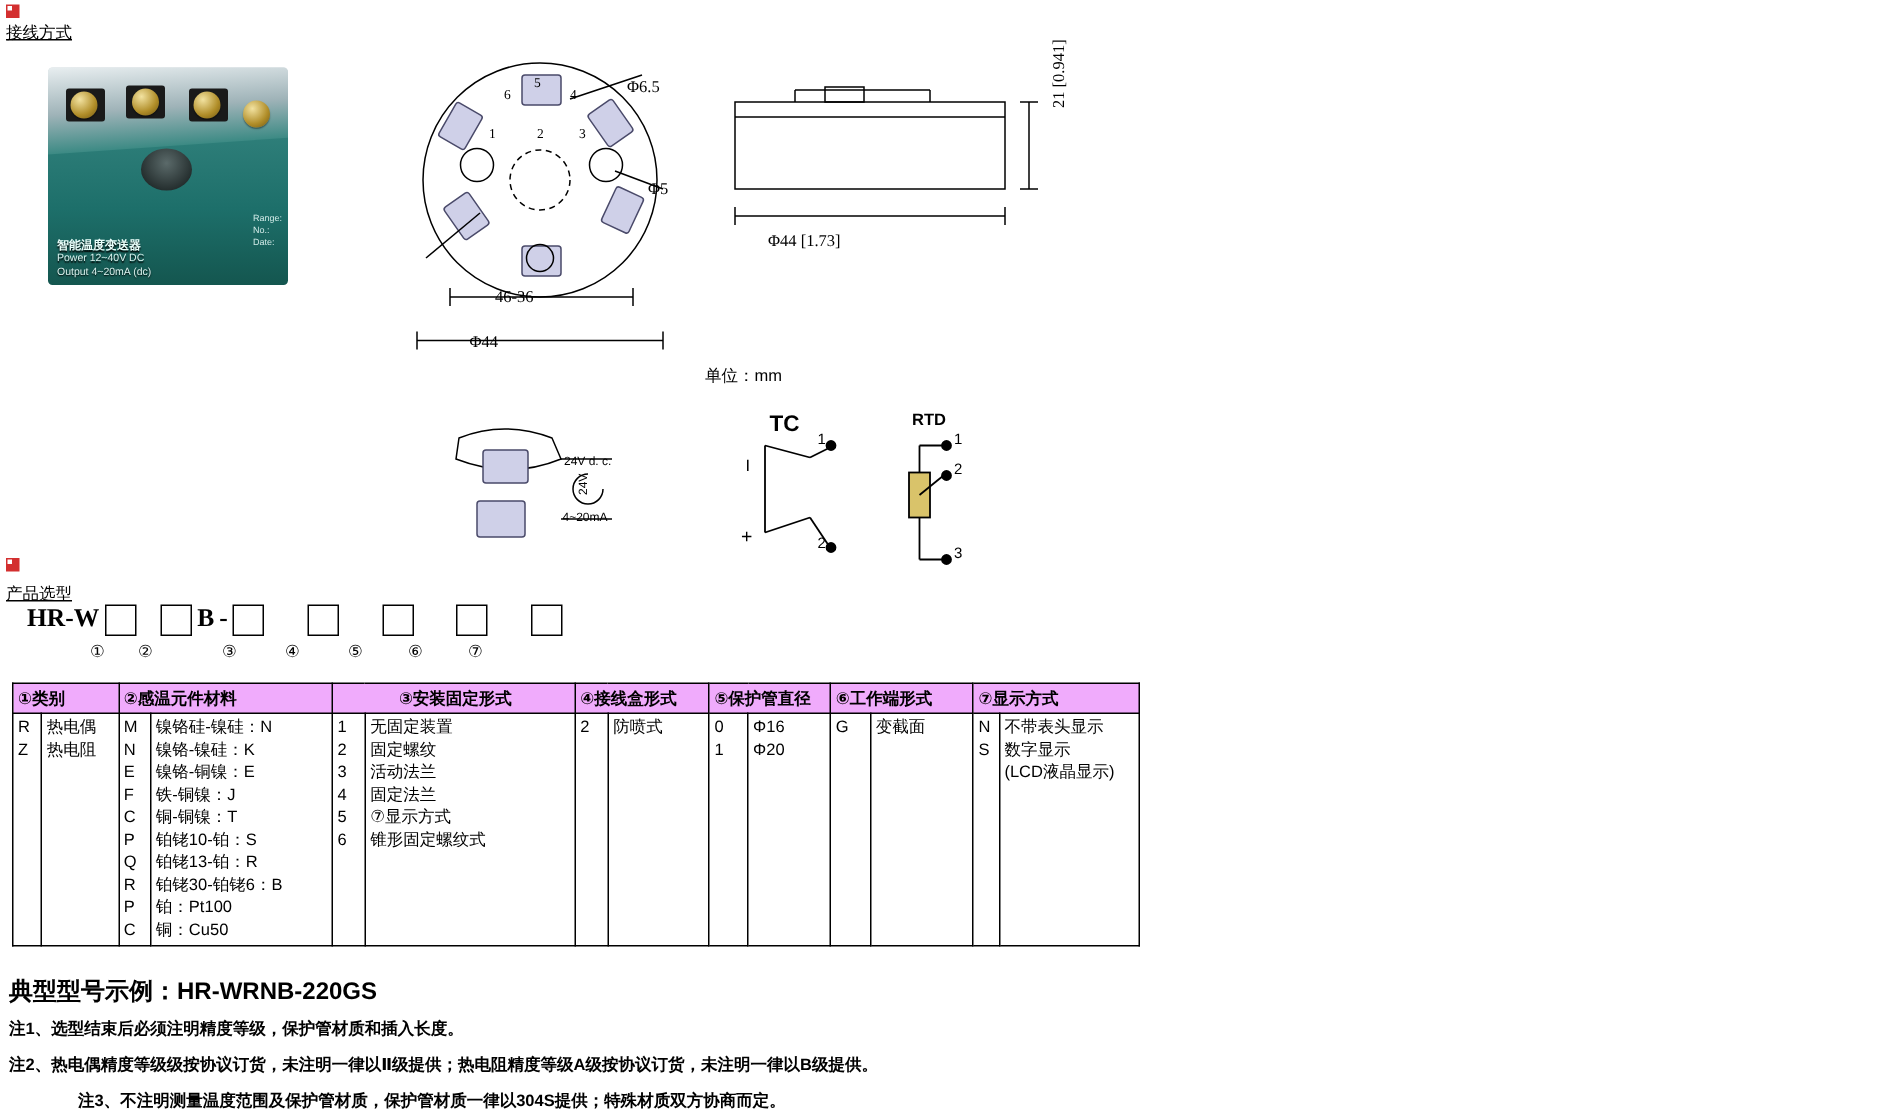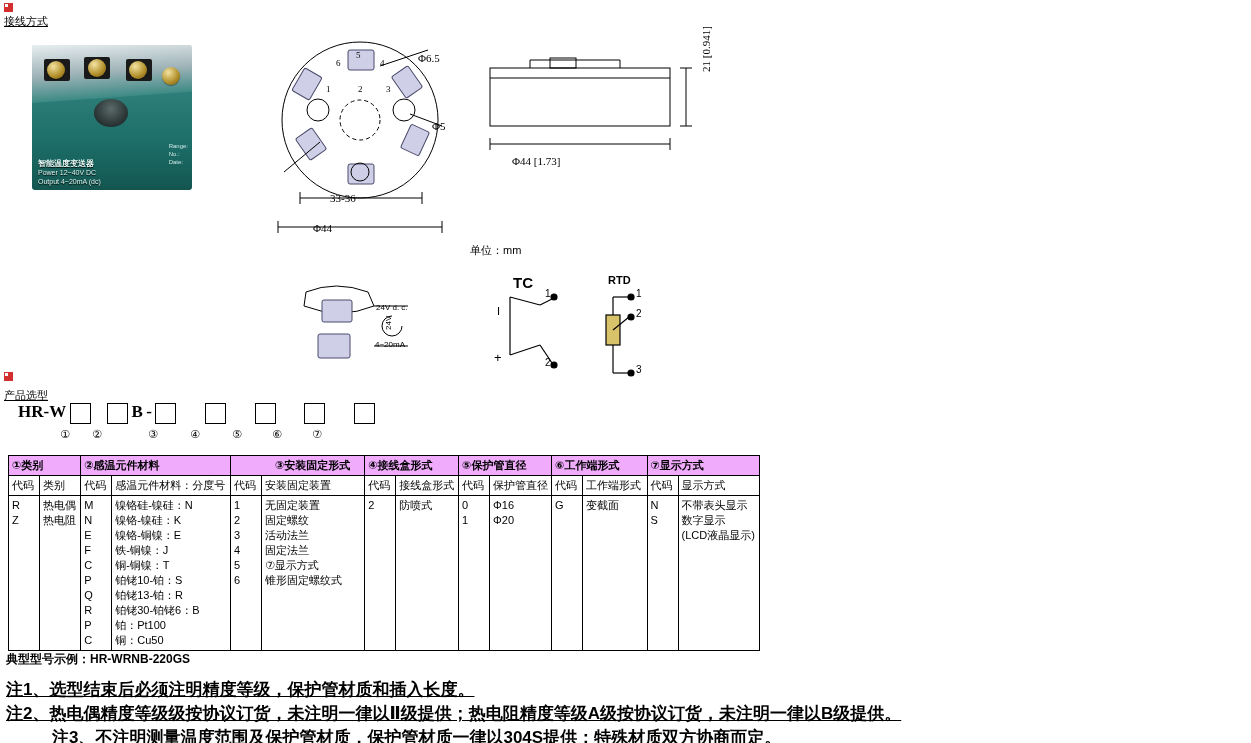--- a/index.html
+++ b/index.html
@@ -91,22 +91,22 @@
     position:absolute;left:8px;top:455px;border-collapse:collapse;width:752px;
     font-size:11px;
   }
   table.spec td,table.spec th{
     border:1px solid #000;vertical-align:top;padding:2px 3px;font-weight:normal;text-align:left;
   }
   table.spec tr.hdr td{background:#f0abfc;font-weight:bold;white-space:nowrap;}
   table.spec tr.sub td{white-space:nowrap;}
   .lines div{line-height:15px;white-space:nowrap;}
 
-  #example{position:absolute;left:6px;top:651px;font-weight:bold;font-size:12px;}
-  .note{position:absolute;left:6px;font-weight:bold;font-size:17px;text-decoration:underline;}
+  #example{position:absolute;left:6px;top:651px;font-weight:bold;font-size:16px;}
+  .note{position:absolute;left:6px;font-weight:bold;font-size:11px;}
   #note1{top:678px;}
   #note2{top:702px;}
   #note3{top:726px;margin-left:46px;}
 </style>
 </head>
 <body>
 
 <span class="broken-img" id="wiring-label"></span>
 <div class="section-title u-line" id="wiring-title">接线方式</div>
 
@@ -168,21 +168,21 @@
     <text x="76" y="44">6</text>
       <text x="96" y="36">5</text>
       <text x="120" y="44">4</text>
     <text x="66" y="70">1</text>
       <text x="98" y="70">2</text>
       <text x="126" y="70">3</text>
   </g>
 </svg>
 <div class="dim" style="position:absolute;left:418px;top:52px;">Φ6.5</div>
 <div class="dim" style="position:absolute;left:432px;top:120px;">Φ5</div>
-<div class="dim" style="position:absolute;left:330px;top:192px;">33-36</div>
+<div class="dim" style="position:absolute;left:330px;top:192px;">46-36</div>
 <div class="dim" style="position:absolute;left:313px;top:222px;">Φ44</div>
 
 <svg class="dwg" id="dwg-side" style="left:470px;top:40px;" width="250" height="150">
   <g stroke="#000" fill="none" stroke-width="1">
     <rect x="20" y="28" width="180" height="58"></rect>
     <line x1="20" y1="38" x2="200" y2="38"></line>
     <rect x="80" y="18" width="26" height="10"></rect>
     <line x1="60" y1="20" x2="60" y2="28"></line>
     <line x1="60" y1="20" x2="150" y2="20"></line>
     <line x1="150" y1="20" x2="150" y2="28"></line>
@@ -281,36 +281,20 @@
   <tbody>
       <tr class="hdr">
     <td colspan="2" style="width:70px;">①类别</td>
     <td colspan="2" style="width:150px;">②感温元件材料</td>
     <td colspan="2" style="width:130px;padding-left:44px;">③安装固定形式</td>
     <td colspan="2" style="width:90px;">④接线盒形式</td>
     <td colspan="2" style="width:78px;">⑤保护管直径</td>
     <td colspan="2" style="width:98px;">⑥工作端形式</td>
     <td colspan="2" style="width:110px;">⑦显示方式</td>
   </tr>
-  <tr class="sub">
-    <td style="width:24px;">代码</td>
-    <td>类别</td>
-    <td style="width:24px;">代码</td>
-    <td>感温元件材料：分度号</td>
-    <td style="width:24px;">代码</td>
-    <td>安装固定装置</td>
-    <td style="width:24px;">代码</td>
-    <td>接线盒形式</td>
-    <td style="width:24px;">代码</td>
-    <td>保护管直径</td>
-    <td style="width:24px;">代码</td>
-    <td>工作端形式</td>
-    <td style="width:24px;">代码</td>
-    <td>显示方式</td>
-  </tr>
   <tr style="height:155px;">
     <td class="lines" id="c1c">
           <div>R</div>
           <div>Z</div>
         </td>
     <td class="lines" id="c1v">
           <div>热电偶</div>
           <div>热电阻</div>
         </td>
     <td class="lines" id="c2c">

